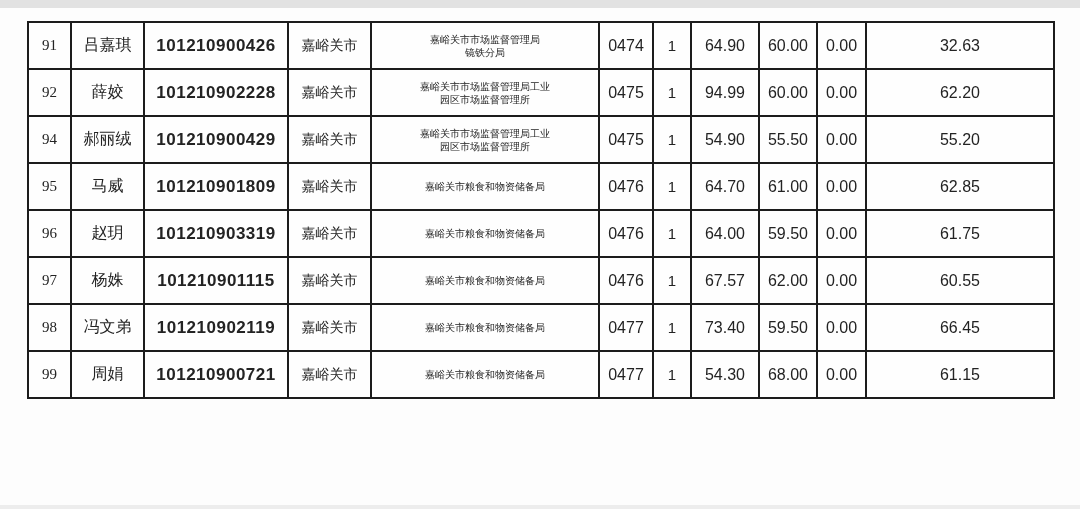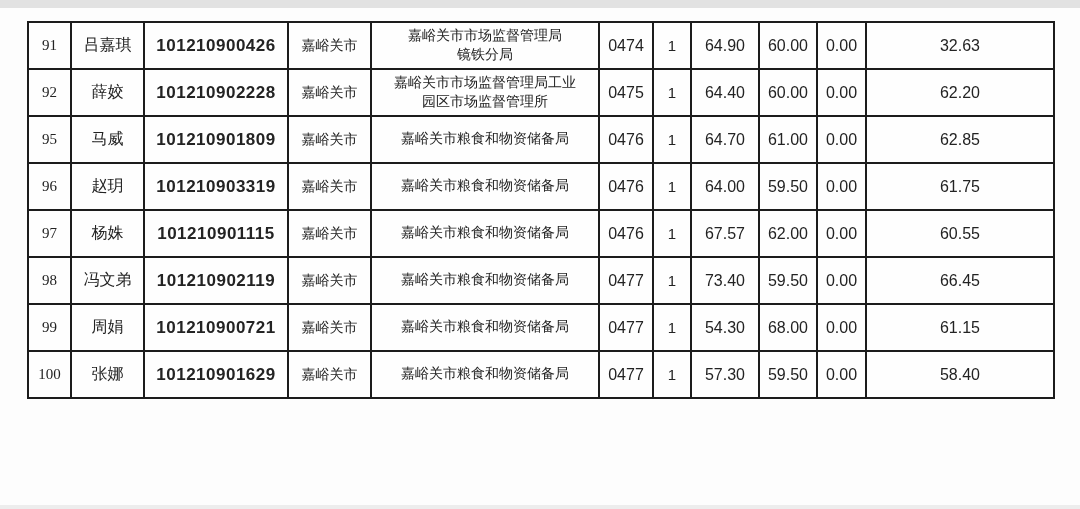--- a/index.html
+++ b/index.html
@@ -61,21 +61,21 @@
     font-weight: bold;
     letter-spacing: 0.5px;
   }
   td.c-city {
     font-family: "Liberation Serif", "DejaVu Serif", serif;
     font-size: 14px;
     border-radius: 18px;
   }
   td.c-dept {
     font-family: "Liberation Serif", "DejaVu Serif", serif;
-    font-size: 14px;
+    font-size: 10px;
     line-height: 1.3;
     border-radius: 10px;
   }
   td.c-code, td.c-count,
   td.c-s1, td.c-s2, td.c-s3, td.c-total {
     font-size: 16px;
     margin-left: 24px;
   }
   td.c-count { font-size: 15px; }
 </style>
@@ -121,27 +121,43 @@
       <td class="c-rank">92</td>
       <td class="c-name">薛姣</td>
       <td class="c-id">101210902228</td>
       <td class="c-city">嘉峪关市</td>
       <td class="c-dept">
             <div>嘉峪关市市场监督管理局工业</div>
             <div>园区市场监督管理所</div>
           </td>
       <td class="c-code">0475</td>
       <td class="c-count">1</td>
-      <td class="c-s1">64.40</td>
+      <td class="c-s1">94.99</td>
       <td class="c-s2">60.00</td>
       <td class="c-s3">0.00</td>
       <td class="c-total">62.20</td>
     </tr>
 
 
+    <tr>
+      <td class="c-rank">94</td>
+      <td class="c-name">郝丽绒</td>
+      <td class="c-id">101210900429</td>
+      <td class="c-city">嘉峪关市</td>
+      <td class="c-dept">
+            <div>嘉峪关市市场监督管理局工业</div>
+            <div>园区市场监督管理所</div>
+          </td>
+      <td class="c-code">0475</td>
+      <td class="c-count">1</td>
+      <td class="c-s1">54.90</td>
+      <td class="c-s2">55.50</td>
+      <td class="c-s3">0.00</td>
+      <td class="c-total">55.20</td>
+    </tr>
 
     <tr>
       <td class="c-rank">95</td>
       <td class="c-name">马威</td>
       <td class="c-id">101210901809</td>
       <td class="c-city">嘉峪关市</td>
       <td class="c-dept">
             <div>嘉峪关市粮食和物资储备局</div>
           </td>
       <td class="c-code">0476</td>
@@ -209,32 +225,17 @@
             <div>嘉峪关市粮食和物资储备局</div>
           </td>
       <td class="c-code">0477</td>
       <td class="c-count">1</td>
       <td class="c-s1">54.30</td>
       <td class="c-s2">68.00</td>
       <td class="c-s3">0.00</td>
       <td class="c-total">61.15</td>
     </tr>
 
-    <tr>
-      <td class="c-rank">100</td>
-      <td class="c-name">张娜</td>
-      <td class="c-id">101210901629</td>
-      <td class="c-city">嘉峪关市</td>
-      <td class="c-dept">
-            <div>嘉峪关市粮食和物资储备局</div>
-          </td>
-      <td class="c-code">0477</td>
-      <td class="c-count">1</td>
-      <td class="c-s1">57.30</td>
-      <td class="c-s2">59.50</td>
-      <td class="c-s3">0.00</td>
-      <td class="c-total">58.40</td>
-    </tr>
   </tbody>
   </table>
 
   <div class="edge-band-bottom"></div>
 </div>
 
 </body></html>

